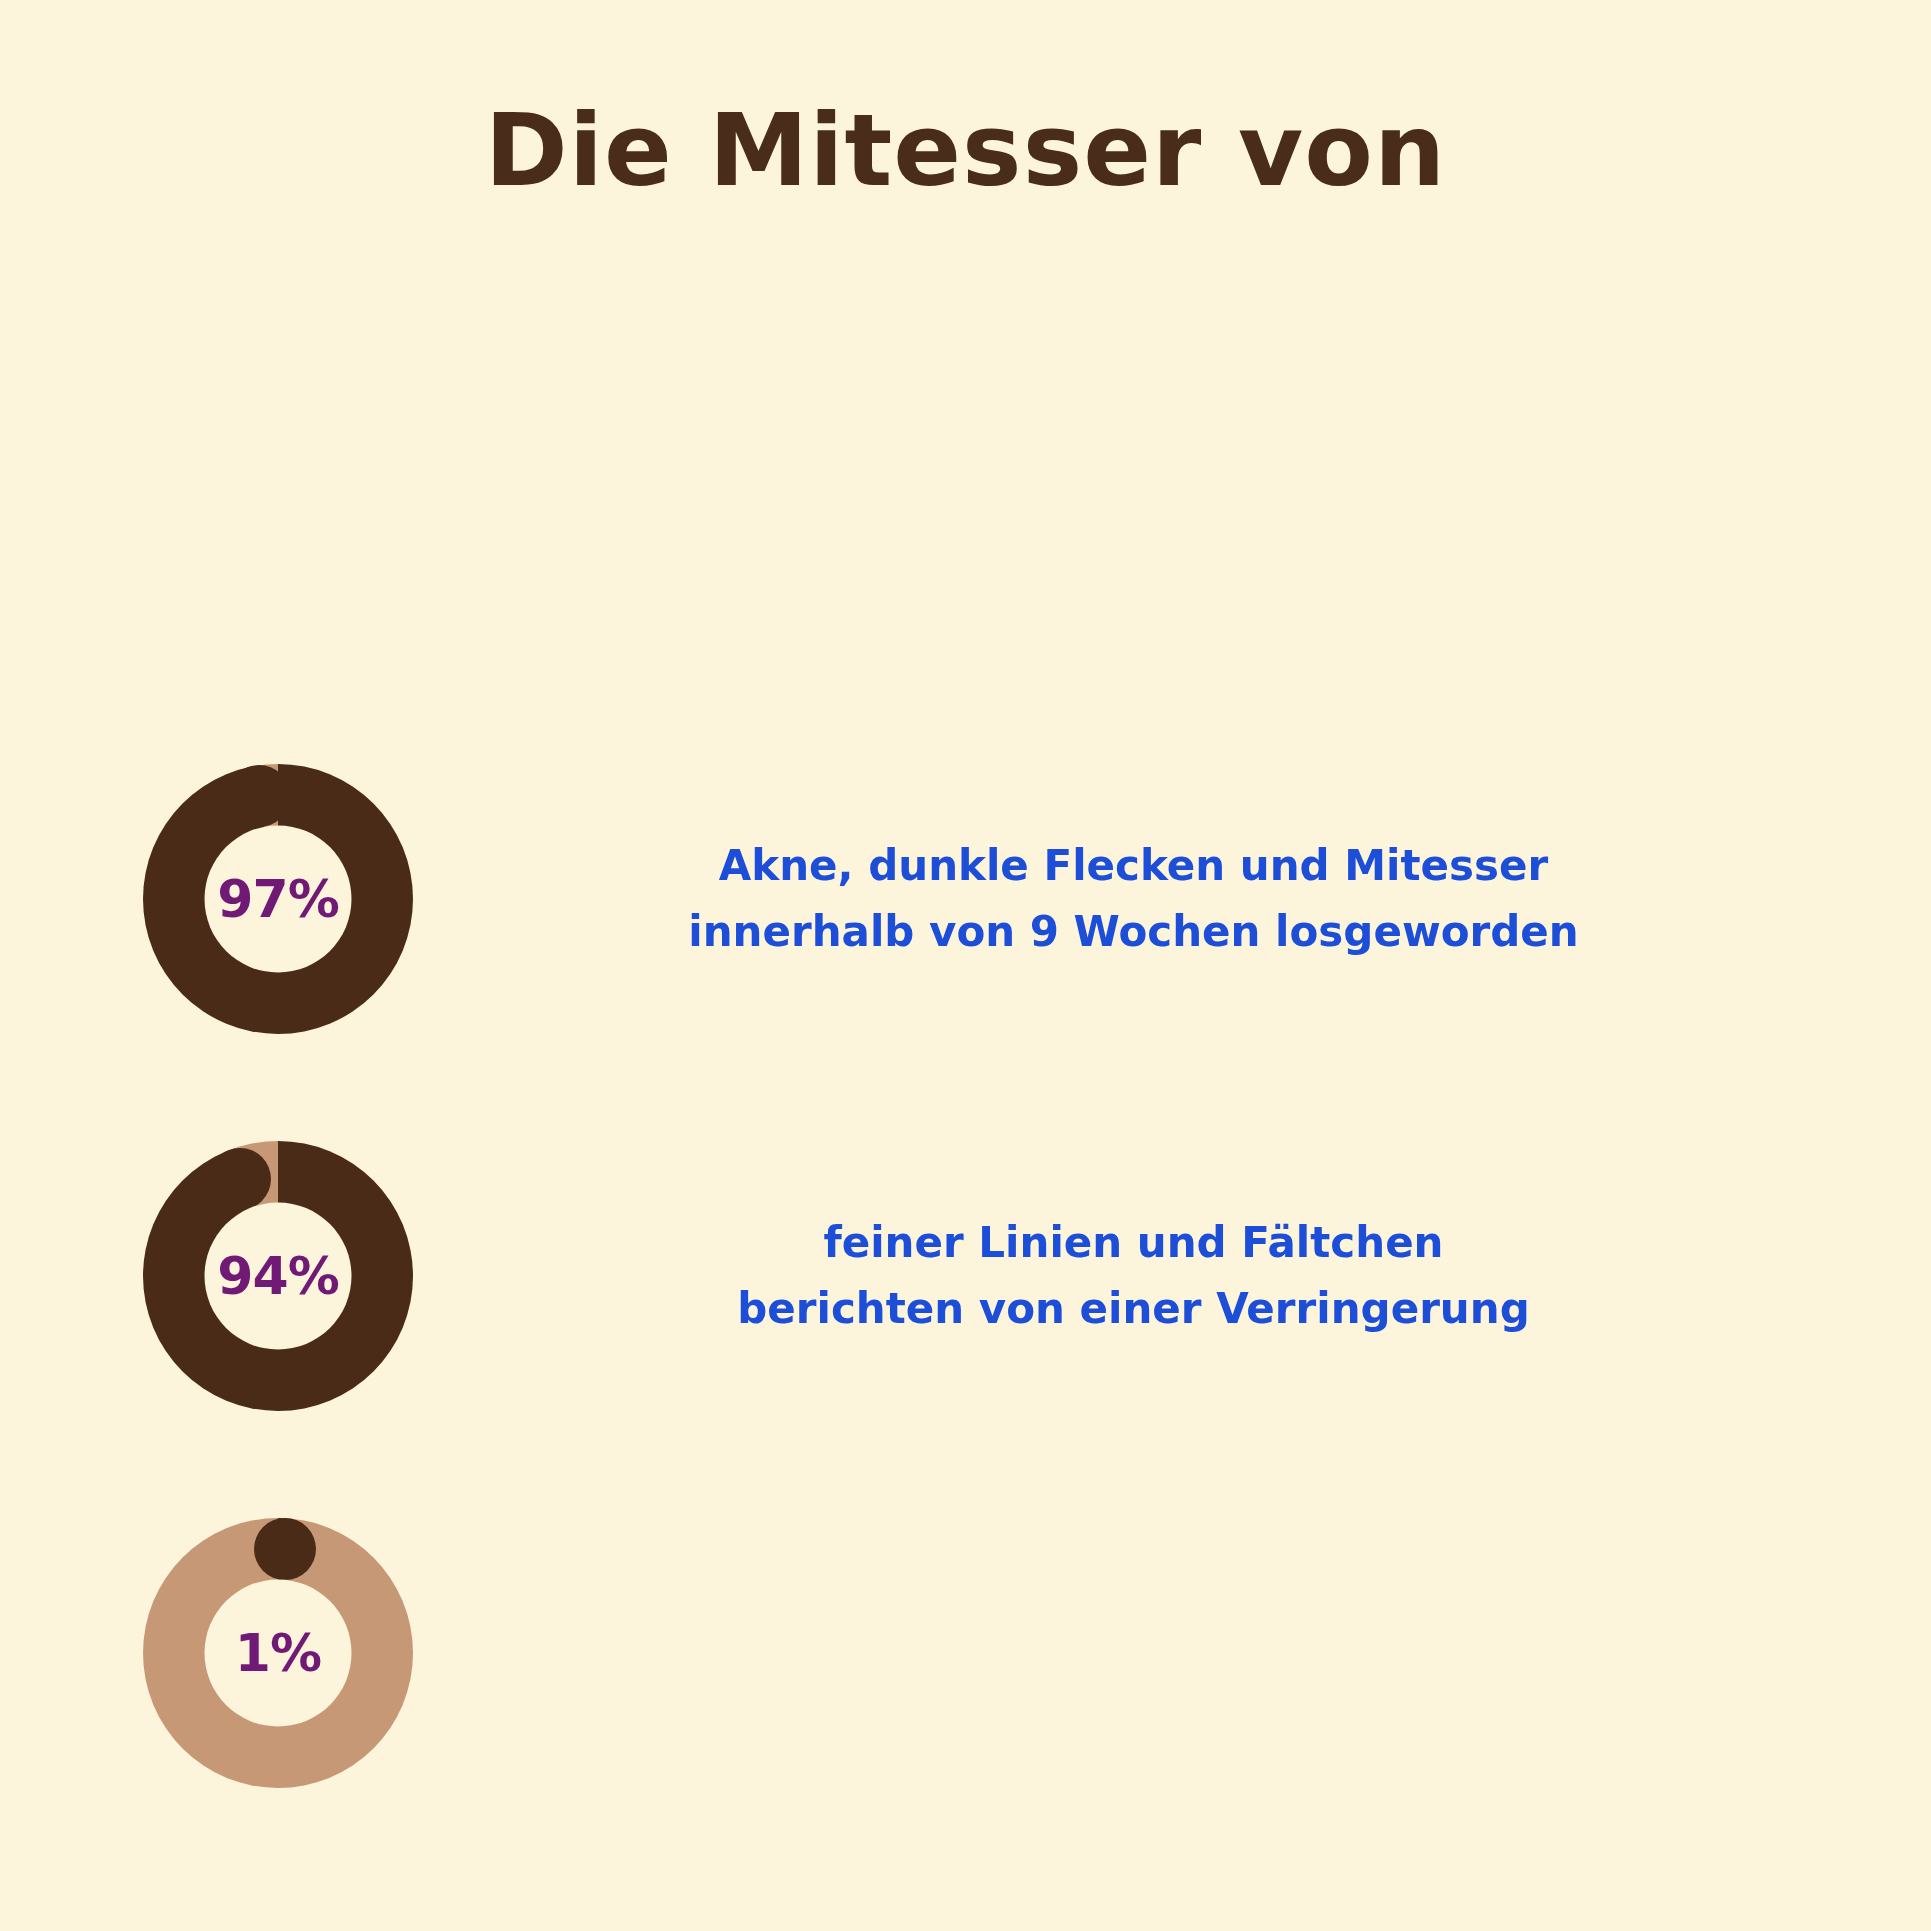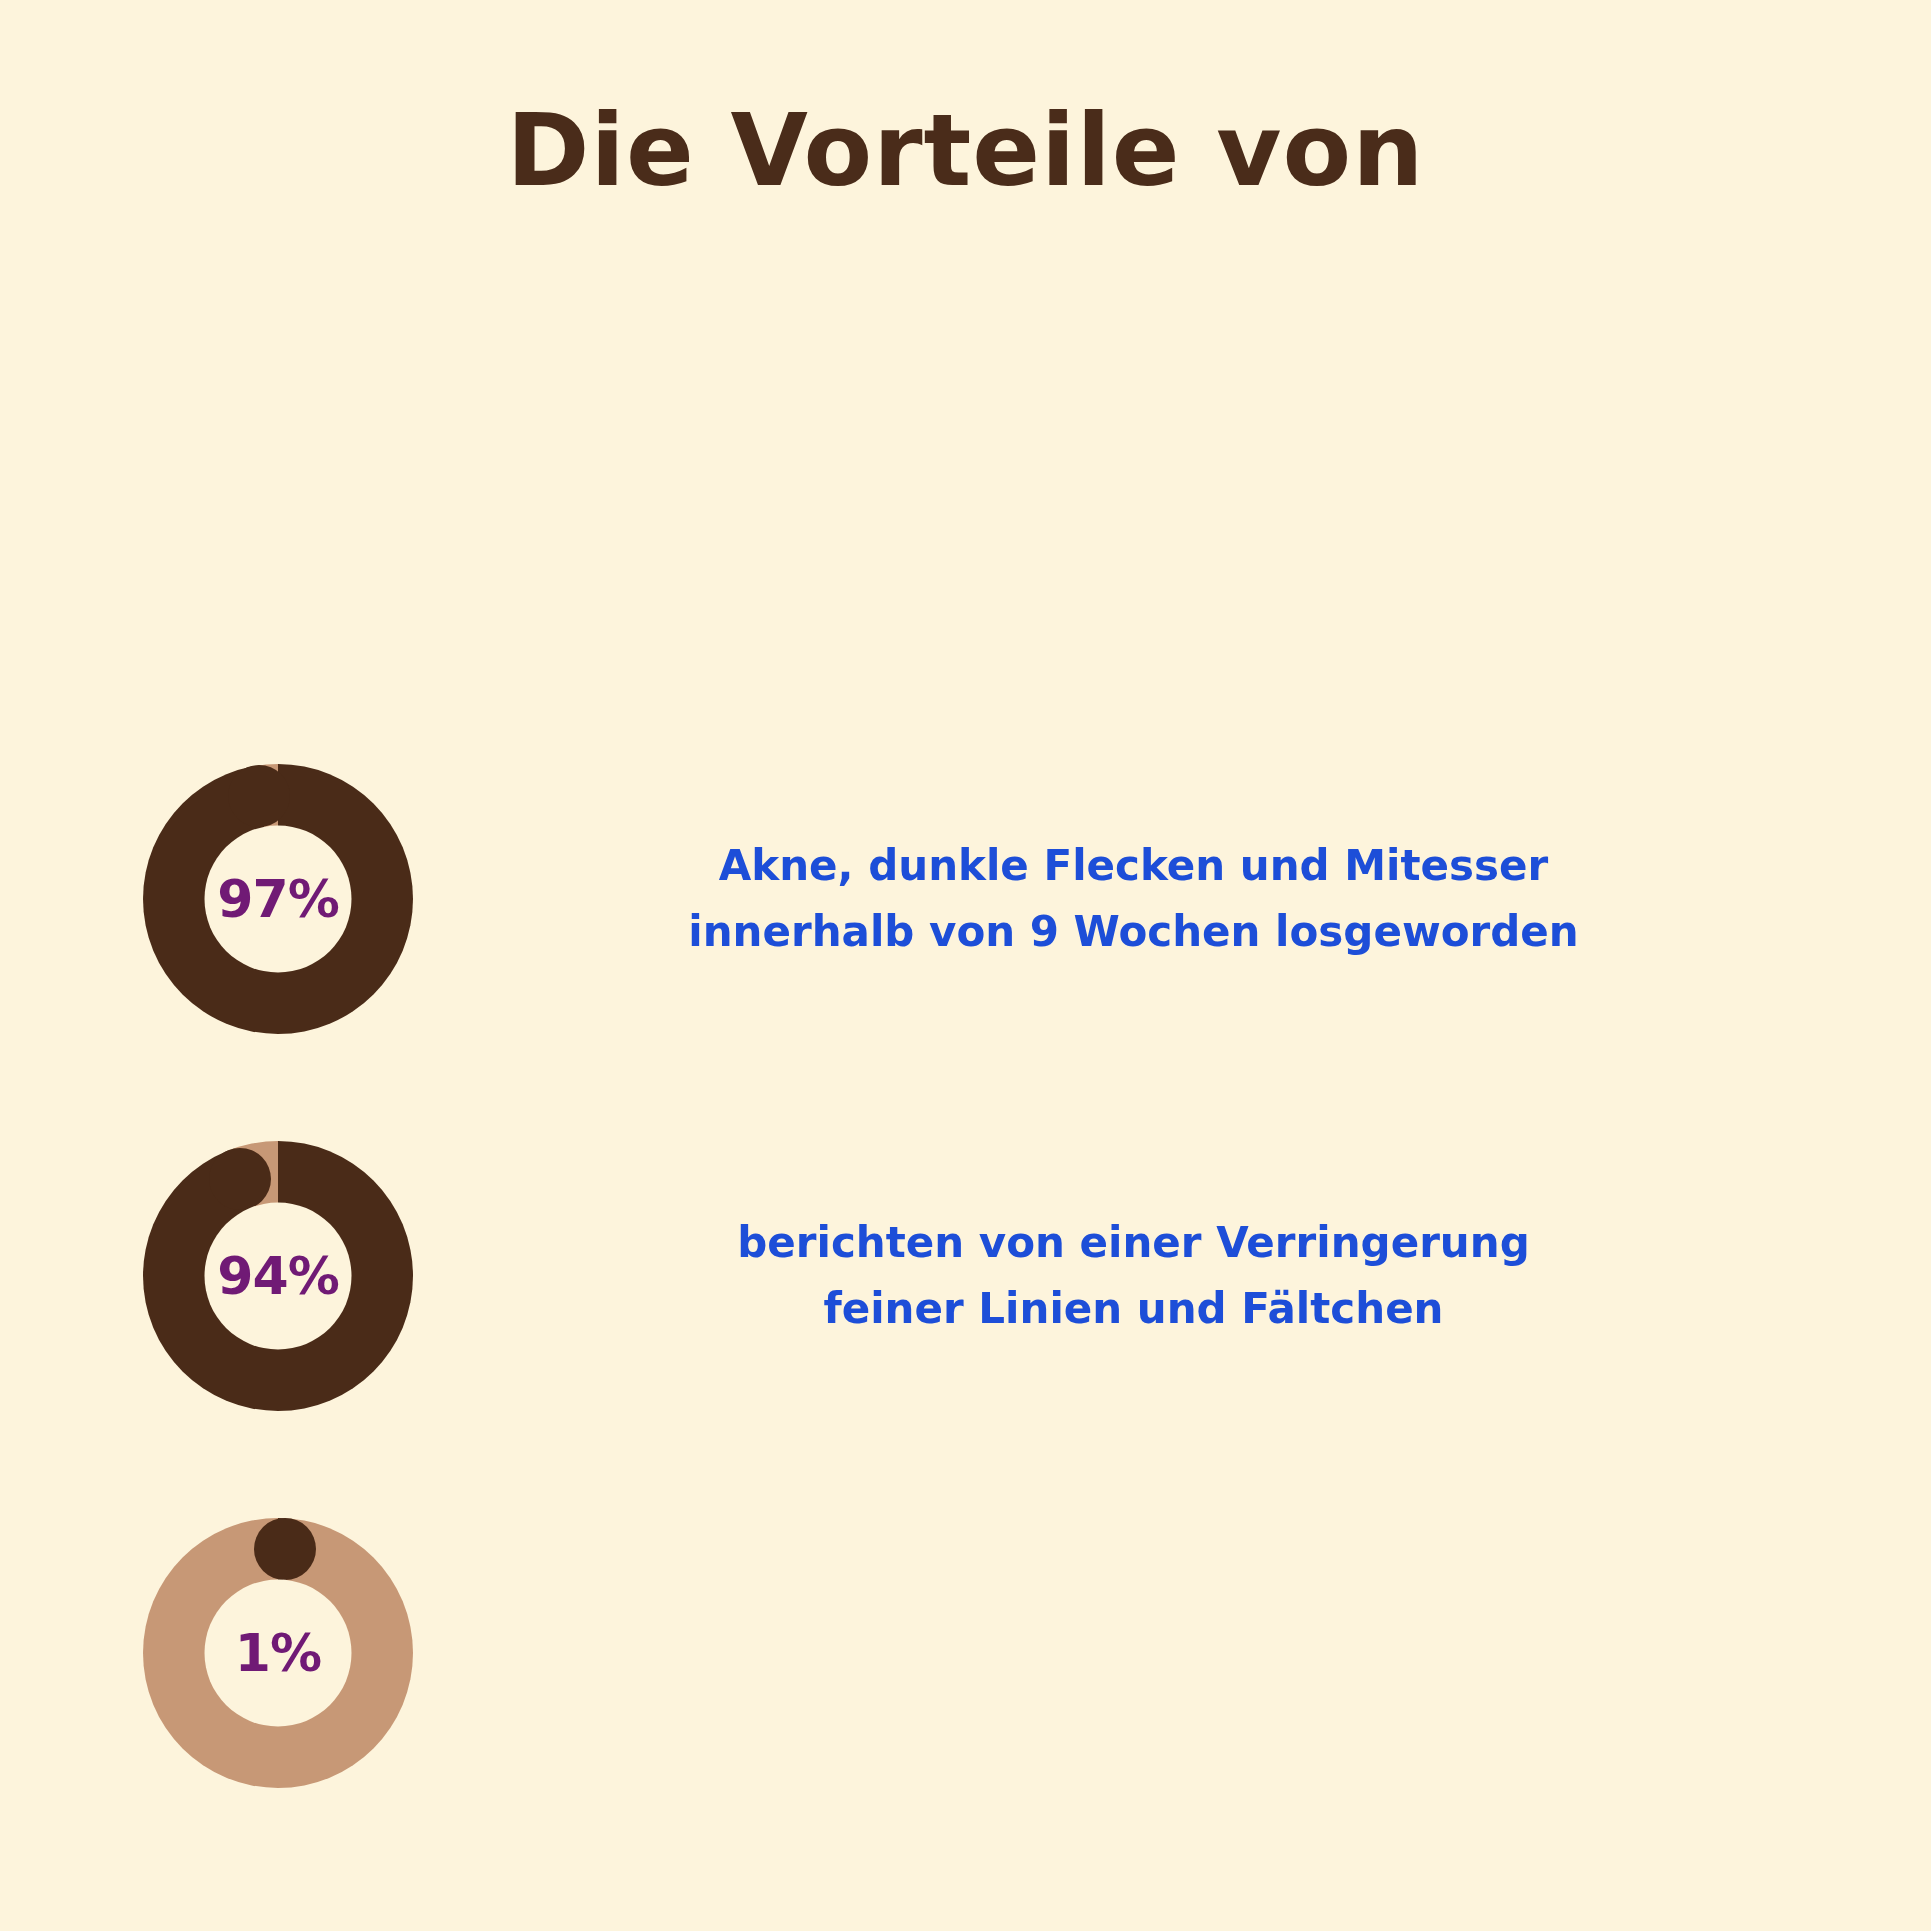--- a/index.html
+++ b/index.html
@@ -101,21 +101,21 @@
     display: block;
     white-space: pre;
   }
 </style>
 </head>
 <body>
 
 <div class="page">
 
   <div class="title">
-    <span class="line1">Die Vorteile von</span>
+    <span class="line1">Die Mitesser von</span>
   </div>
 
   <div class="stats">
 
     <div class="stat-row">
       <div class="donut-wrap">
         <div class="donut" id="donut0" style="background: conic-gradient(rgb(74, 43, 24) 0deg, rgb(74, 43, 24) 349.2deg, rgb(199, 152, 118) 349.2deg, rgb(199, 152, 118) 360deg);">
           <div class="cap" id="cap0" style="left: 85px; top: 1.8px; background: rgb(74, 43, 24);"></div>
           <div class="hole">
             <span class="pct">97%</span>
@@ -131,22 +131,22 @@
     <div class="stat-row">
       <div class="donut-wrap">
         <div class="donut" id="donut1" style="background: conic-gradient(rgb(74, 43, 24) 0deg, rgb(74, 43, 24) 338.4deg, rgb(199, 152, 118) 338.4deg, rgb(199, 152, 118) 360deg);">
           <div class="cap" id="cap1" style="left: 66px; top: 7.3px; background: rgb(74, 43, 24);"></div>
           <div class="hole">
             <span class="pct">94%</span>
           </div>
         </div>
       </div>
       <div class="stat-text">
+        <span class="l">feiner Linien und Fältchen</span>
         <span class="l">berichten von einer Verringerung</span>
-        <span class="l">feiner Linien und Fältchen</span>
       </div>
     </div>
 
     <div class="stat-row">
       <div class="donut-wrap">
         <div class="donut" id="donut2" style="background: conic-gradient(rgb(74, 43, 24) 0deg, rgb(74, 43, 24) 3.6deg, rgb(199, 152, 118) 3.6deg, rgb(199, 152, 118) 360deg);">
           <div class="cap" id="cap2" style="left: 111px; top: 0.2px; background: rgb(74, 43, 24);"></div>
           <div class="hole">
             <span class="pct">1%</span>
           </div>

